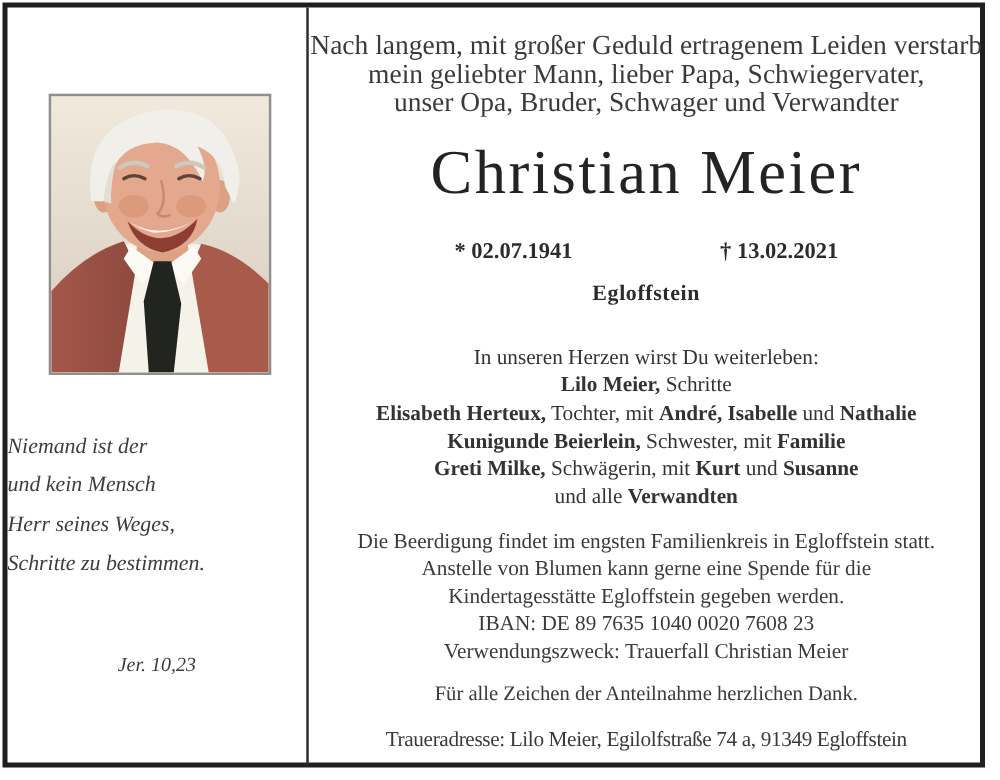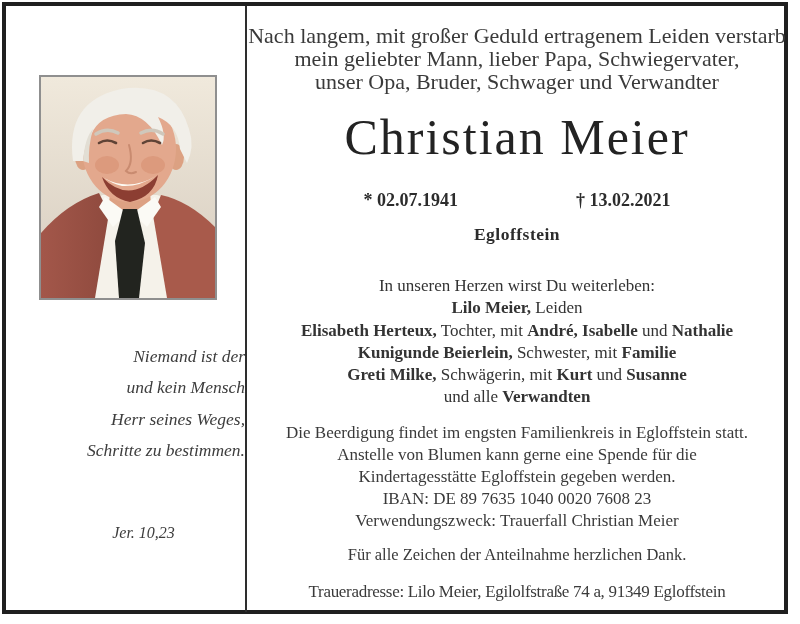--- a/index.html
+++ b/index.html
@@ -15,26 +15,26 @@
   .divider{
     position:absolute;left:245px;top:6px;width:2px;height:606px;background:#2e2e2e;
   }
   
   .photo{
     position:absolute;left:39px;top:75px;width:174px;height:221px;
     border:2px solid #8f8f8f;background:#e7ddcf;
   }
   .photo svg{display:block;}
   .quote{
-    position:absolute;left:6px;top:341px;width:239px;text-align:right;
+    position:absolute;left:6px;top:341px;width:239px;text-align:left;
     font-style:italic;font-size:17.5px;line-height:31.4px;color:#3d3d3d;
   }
   .quote-source{
     position:absolute;left:6px;top:524px;width:239px;text-align:center;
-    font-style:italic;font-size:16px;color:#3d3d3d;padding-left:18px;
+    font-style:italic;font-size:16px;color:#3d3d3d;
   }
   
   .rblock{position:absolute;left:246px;width:542px;text-align:center;}
   .intro{top:24px;font-size:22px;line-height:23px;color:#3a3a3a;}
   .name{top:108px;font-size:50px;letter-spacing:2px;color:#232323;font-weight:400;}
   .dates{top:190px;display:flex;justify-content:center;gap:118px;font-weight:700;font-size:18px;color:#2c2c2c;}
   .place{top:224px;font-weight:700;font-size:17.5px;letter-spacing:.5px;color:#2c2c2c;}
   .family{top:275px;font-size:17px;line-height:22.3px;color:#333;}
   .family .fam-intro{font-weight:400;}
   .funeral{top:422px;font-size:17px;line-height:22px;color:#3a3a3a;}
@@ -115,21 +115,21 @@
 
   <div class="rblock dates">
     <span>* 02.07.1941</span>
     <span>† 13.02.2021</span>
   </div>
 
   <div class="rblock place">Egloffstein</div>
 
   <div class="rblock family">
     <div class="fam-intro">In unseren Herzen wirst Du weiterleben:</div>
-    <div><span style="font-weight: 700;">Lilo Meier,</span><span> Leiden</span></div>
+    <div><span style="font-weight: 700;">Lilo Meier,</span><span> Schritte</span></div>
     <div><span style="font-weight: 700;">Elisabeth Herteux,</span><span> Tochter, mit </span><span style="font-weight: 700;">André, Isabelle</span><span> und </span><span style="font-weight: 700;">Nathalie</span></div>
     <div><span style="font-weight: 700;">Kunigunde Beierlein,</span><span> Schwester, mit </span><span style="font-weight: 700;">Familie</span></div>
     <div><span style="font-weight: 700;">Greti Milke,</span><span> Schwägerin, mit </span><span style="font-weight: 700;">Kurt</span><span> und </span><span style="font-weight: 700;">Susanne</span></div>
     <div><span>und alle </span><span style="font-weight: 700;">Verwandten</span></div>
   </div>
 
   <div class="rblock funeral">
     <div>Die Beerdigung findet im engsten Familienkreis in Egloffstein statt.</div>
     <div>Anstelle von Blumen kann gerne eine Spende für die</div>
     <div>Kindertagesstätte Egloffstein gegeben werden.</div>

